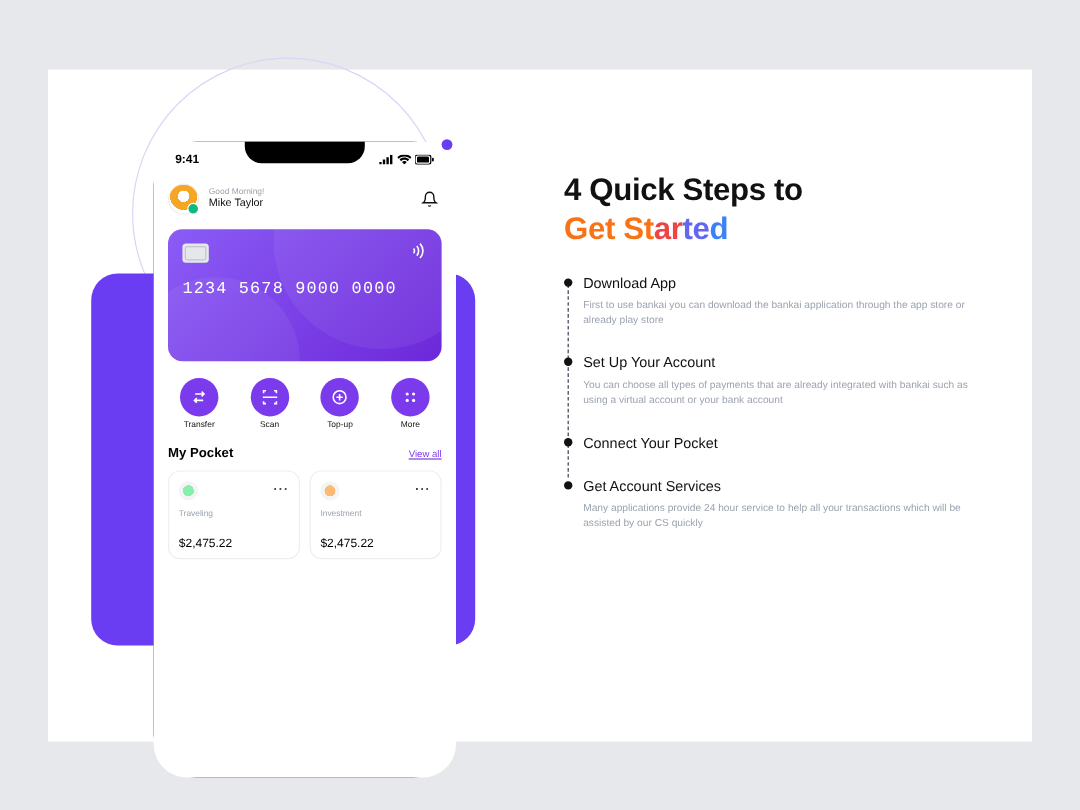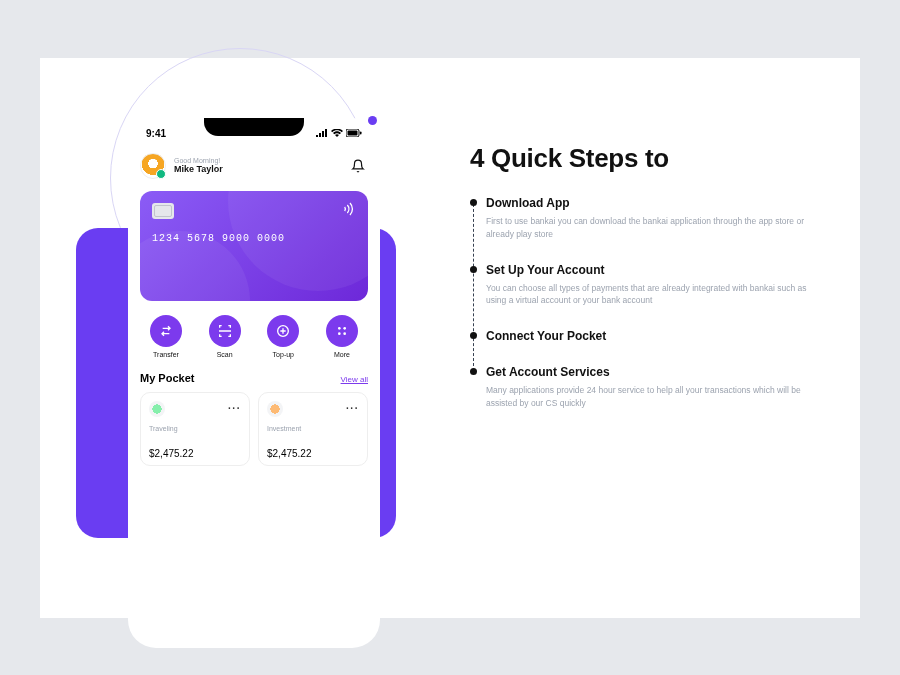--- a/index.html
+++ b/index.html
@@ -107,21 +107,21 @@
   .avatar::after {
     content: "";
     position: absolute;
     width: 8px; height: 8px;
     background: #10B981;
     border: 1.5px solid #fff;
     border-radius: 50%;
     right: -1px; bottom: -1px;
   }
   .greet { font-size: 7px; color: #9CA3AF; }
-  .uname { font-size: 9px; font-weight: 700; color: #111; }
+  .uname { font-size: 9px; font-weight: 400; color: #111; }
   .bell {
     margin-left: auto;
     width: 20px; height: 20px;
     display: flex; align-items: center; justify-content: center;
   }
   .card {
     margin-top: 12px;
     width: 100%;
     height: 110px;
     background: linear-gradient(135deg, #8B5CF6 0%, #6D28D9 100%);
@@ -154,21 +154,21 @@
   .chip::before {
     content: ""; position: absolute; inset: 2px;
     border: 1px solid #C0C4CC;
     border-radius: 2px;
   }
   .contactless {
     position: absolute; top: 10px; right: 10px; z-index: 1;
   }
   .card-num {
     font-family: 'Courier New', monospace;
-    font-size: 10px; letter-spacing: 1px;
+    font-size: 14px; letter-spacing: 1px;
     margin-top: 14px; position: relative; z-index: 1;
   }
   .card-bottom {
     display: flex; gap: 14px; align-items: flex-end;
     margin-top: 10px; position: relative; z-index: 1;
   }
   .cb-col .lbl { font-size: 6px; opacity: 0.8; }
   .cb-col .val { font-size: 7px; }
   .visa { margin-left: auto; font-weight: 800; font-style: italic; font-size: 14px; letter-spacing: 0.5px; }
   .actions {
@@ -240,21 +240,21 @@
   }
   .step { margin-bottom: 22px; position: relative; }
   .step::before {
     content: "";
     position: absolute;
     left: -16px; top: 3px;
     width: 7px; height: 7px;
     background: #111;
     border-radius: 50%;
   }
-  .step .h { font-size: 12px; font-weight: 700; color: #111; }
+  .step .h { font-size: 12px; font-weight: 400; color: #111; }
   .step .p { font-size: 8.5px; color: #9CA3AF; line-height: 1.5; margin-top: 5px; max-width: 340px; }
 </style>
 </head>
 <body>
 
 <div class="canvas">
 
   <div class="left">
     <div class="ring"></div>
     <div class="purple-panel"></div>
@@ -368,20 +368,21 @@
           </div>
         </div>
 
       </div>
     </div>
   </div>
 
   <div class="right">
     <div class="title">
       <span>4 Quick Steps to</span><br>
+      <span><span class="l-g">G</span><span class="l-e">e</span><span class="l-t">t</span><span class="l-sp"> </span><span class="l-s">S</span><span class="l-t2">t</span><span class="l-a">a</span><span class="l-r">r</span><span class="l-t3">t</span><span class="l-e2">e</span><span class="l-d">d</span></span>
     </div>
 
     <div class="steps">
       <div class="step">
         <div class="h">Download App</div>
         <div class="p">First to use bankai you can download the bankai application through the app store or already play store</div>
       </div>
       <div class="step">
         <div class="h">Set Up Your Account</div>
         <div class="p">You can choose all types of payments that are already integrated with bankai such as using a virtual account or your bank account</div>

